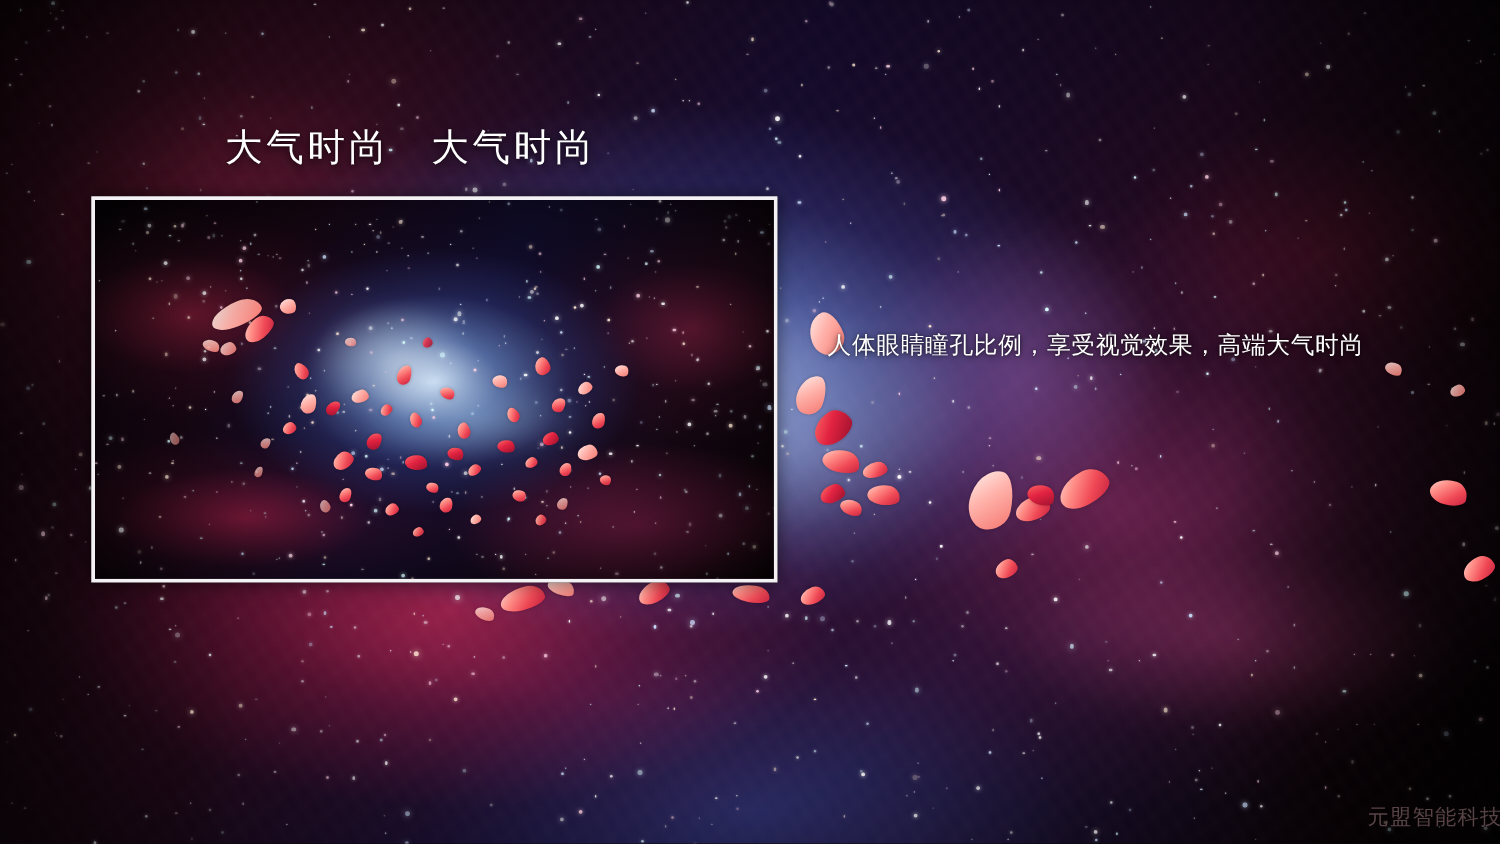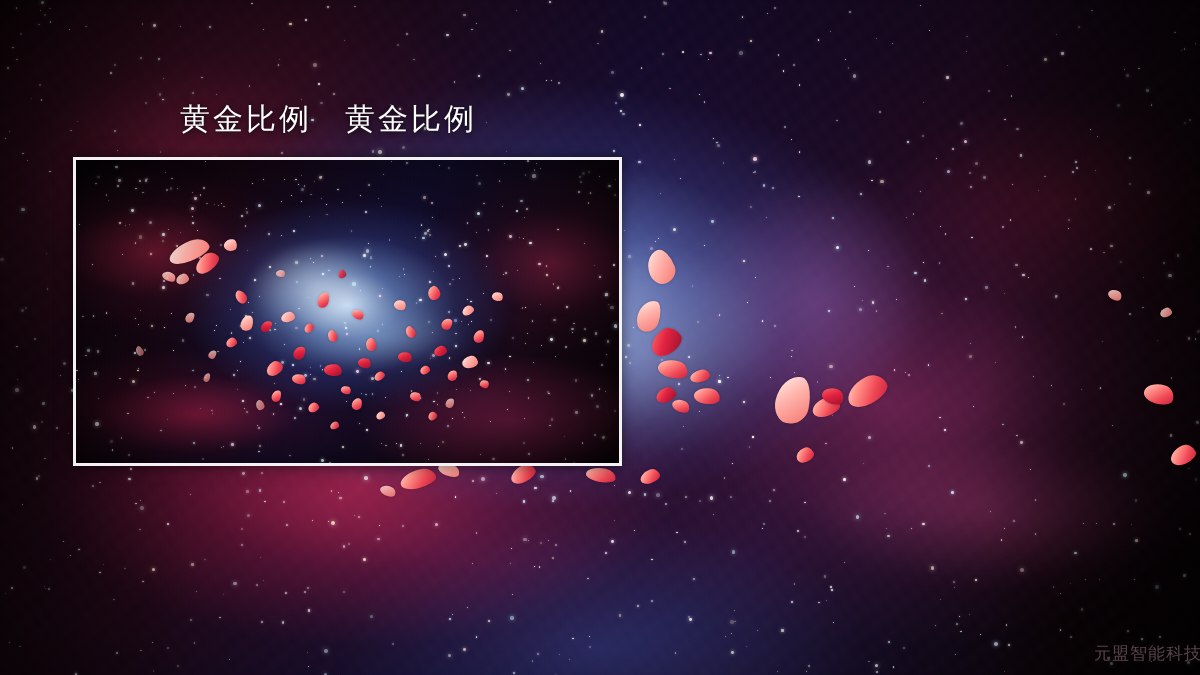--- a/index.html
+++ b/index.html
@@ -905,21 +905,21 @@
       <span class="petal pale" style="left:1108px;top:290px;width:14px;height:10px;transform:rotate(28deg);opacity:0.85;"></span>
       <span class="petal pale" style="left:1160px;top:308px;width:12px;height:9px;transform:rotate(-16deg);opacity:0.8;"></span>
       <span class="petal" style="left:400px;top:470px;width:36px;height:18px;transform:rotate(-14deg);"></span>
       <span class="petal pale" style="left:438px;top:464px;width:22px;height:12px;transform:rotate(20deg);"></span>
       <span class="petal" style="left:510px;top:466px;width:26px;height:16px;transform:rotate(-26deg);"></span>
       <span class="petal" style="left:586px;top:468px;width:30px;height:14px;transform:rotate(10deg);"></span>
       <span class="petal" style="left:640px;top:470px;width:20px;height:13px;transform:rotate(-20deg);"></span>
       <span class="petal pale" style="left:380px;top:486px;width:16px;height:10px;transform:rotate(24deg);opacity:0.85;"></span>
     </div>
 
-  <div id="heading">黄金比例　黄金比例</div>
+  <div id="heading">大气时尚　大气时尚</div>
 
   <div id="panel">
     <div class="panel-neb panel-base"></div>
     <div class="panel-neb panel-wisp"></div>
     <div class="starfield" id="starfield-panel">
         <i style="left:12.527%;top:62.505%;width:1.78px;height:1.78px;opacity:0.48;background:#ffffff;box-shadow:0 0 2.3px #ffffff"></i>
         <i style="left:21.277%;top:10.491%;width:1.08px;height:1.08px;opacity:0.64;background:#cfe2ff;box-shadow:0 0 1.4px #cfe2ff"></i>
         <i style="left:8.307%;top:91.563%;width:1.12px;height:1.12px;opacity:0.59;background:#ffe6d2;box-shadow:0 0 1.5px #ffe6d2"></i>
         <i style="left:9.426%;top:83.476%;width:1.38px;height:1.38px;opacity:0.83;background:#ffe6d2;box-shadow:0 0 1.8px #ffe6d2"></i>
         <i style="left:7.687%;top:6.189%;width:2.84px;height:2.84px;opacity:0.82;background:#ffffff;box-shadow:0 0 3.7px #ffffff"></i>
@@ -1388,17 +1388,18 @@
         <span class="petal pale" style="left:370px;top:238px;width:8px;height:10px;transform:rotate(22deg);opacity:0.8;"></span>
         <span class="petal pale" style="left:128px;top:213px;width:6px;height:9px;transform:rotate(20deg);opacity:0.7;"></span>
         <span class="petal pale" style="left:60px;top:186px;width:7px;height:10px;transform:rotate(-28deg);opacity:0.65;"></span>
         <span class="petal pale" style="left:200px;top:110px;width:9px;height:7px;transform:rotate(12deg);opacity:0.8;"></span>
         <span class="petal deep" style="left:262px;top:110px;width:8px;height:8px;transform:rotate(-20deg);opacity:0.85;"></span>
       </div>
     <div class="panel-neb panel-vig"></div>
   </div>
 
   <div id="body-text">
+    <div class="line">人体眼睛瞳孔比例，享受视觉效果，高端大气时尚</div>
   </div>
 
   <div id="watermark">元盟智能科技</div>
 
 </div>
 
 </body></html>

